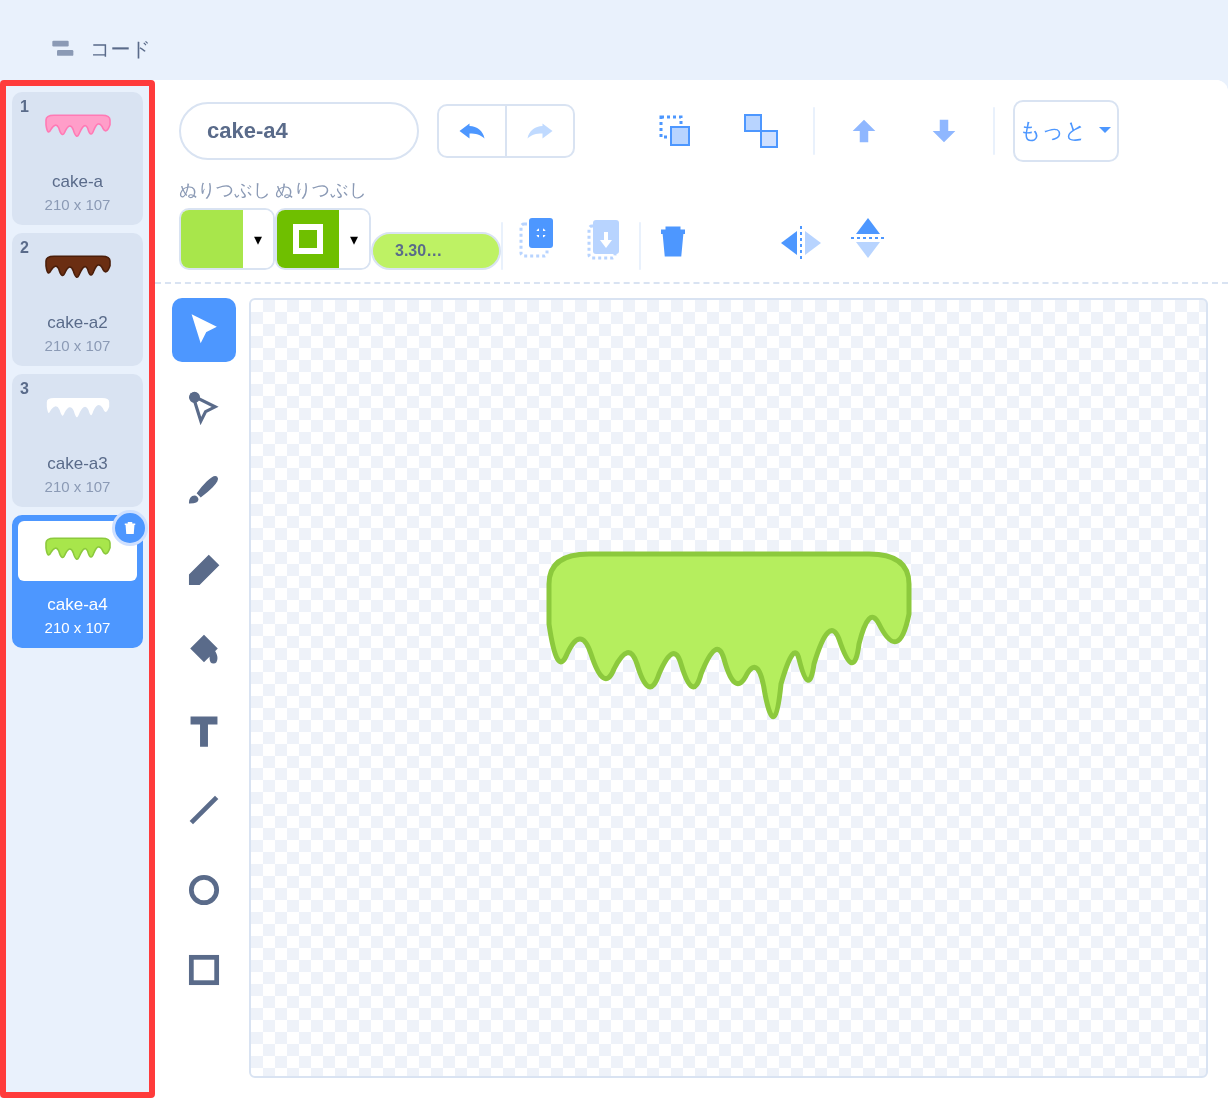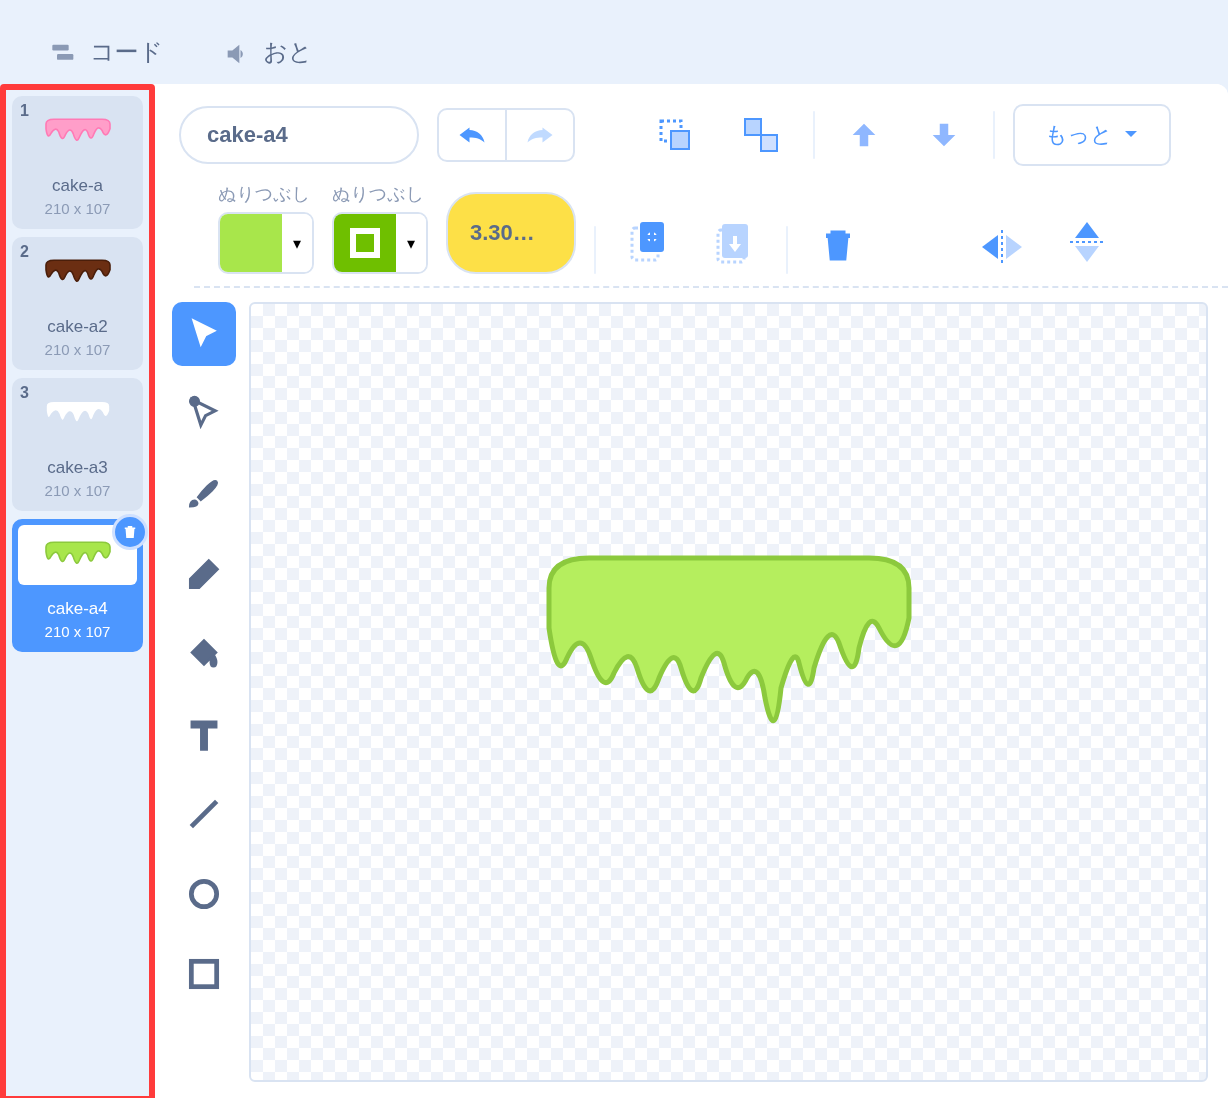--- a/index.html
+++ b/index.html
@@ -1,20 +1,20 @@
 <!DOCTYPE html>
 <html><head>
 <meta charset="utf-8">
 <style>
   * { box-sizing: border-box; margin: 0; padding: 0; font-family: "Helvetica Neue", Arial, sans-serif; }
   body { background: #e9f1fc; width: 1228px; height: 1098px; overflow: hidden; }
 
   
   .tabs { display: flex; padding: 20px 0 0 20px; gap: 0; }
-  .tab { display: flex; align-items: flex-end; gap: 12px; padding: 16px 30px; border-radius: 18px 18px 0 0; color: #5a6b8a; font-size: 24px; cursor: pointer; background: transparent; }
+  .tab { display: flex; align-items: flex-start; gap: 12px; padding: 16px 30px; border-radius: 18px 18px 0 0; color: #5a6b8a; font-size: 20px; cursor: pointer; background: transparent; }
   .tab.active { background: #fff; color: #4d97ff; }
   .tab svg { width: 28px; height: 28px; }
 
   
   .editor { display: flex; background: #fff; border-radius: 12px; margin: 0 0 0 0; height: calc(100% - 80px); }
 
   
   .costume-panel { width: 155px; background: #e9f1fc; border: 6px solid #ff3b3b; border-radius: 4px; padding: 6px 6px; display: flex; flex-direction: column; gap: 8px; position: relative; }
   .cost-item { background: #d9e3f2; border-radius: 10px; padding: 6px; position: relative; cursor: pointer; }
   .cost-item .num { position: absolute; top: 6px; left: 8px; font-size: 16px; color: #5a6b8a; font-weight: 600; }
@@ -25,39 +25,39 @@
   .cost-item.selected .cost-thumb { background: #fff; border-radius: 6px; padding: 4px 0; }
   .cost-item.selected .cost-name, .cost-item.selected .cost-dim { color: #fff; }
   .del-btn { position: absolute; top: -8px; right: -8px; width: 36px; height: 36px; border-radius: 50%; background: #4d97ff; border: 3px solid #cfe0ff; display: flex; align-items: center; justify-content: center; }
   .del-btn svg { width: 18px; height: 18px; fill: #fff; }
 
   
   .right { flex: 1; display: flex; flex-direction: column; background: #fff; border-radius: 12px 12px 0 0; }
 
   
   .tbar { display: flex; align-items: center; gap: 18px; padding: 20px 24px 10px 24px; }
-  .tbar2 { display: flex; align-items: flex-end; gap: 18px; padding: 6px 24px 12px 24px; border-bottom: 2px dashed #d9e3f2; margin-left: 39px; }
+  .tbar2 { display: flex; align-items: flex-end; gap: 0; padding: 6px 24px 12px 24px; border-bottom: 2px dashed #d9e3f2; }
   .name-input { border: 2px solid #d9e3f2; border-radius: 30px; padding: 14px 26px; font-size: 22px; font-weight: 600; color: #5a6b8a; width: 240px; background: #fff; }
   .bgroup { display: flex; border: 2px solid #d9e3f2; border-radius: 10px; overflow: hidden; }
   .bgroup .btn { padding: 14px 18px; border-right: 2px solid #d9e3f2; cursor: pointer; display:flex; align-items:center; justify-content:center; }
   .bgroup .btn:last-child { border-right: none; }
   .btn.muted svg { opacity: 0.35; }
   .vdiv { width: 2px; height: 48px; background: #e9f1fc; border-radius: 1px; }
   .icon-btn { padding: 10px 14px; cursor: pointer; border-radius: 8px; display:flex; align-items:center; justify-content:center; }
-  .more-btn { border: 2px solid #d9e3f2; border-radius: 10px; padding: 14px 30px; font-size: 22px; color: #4d97ff; display: flex; align-items: center; gap: 10px; cursor: pointer; }
+  .more-btn { border: 2px solid #d9e3f2; border-radius: 10px; padding: 14px 4px; font-size: 22px; color: #4d97ff; display: flex; align-items: center; gap: 10px; cursor: pointer; }
 
   .label-sm { font-size: 18px; color: #8b9ab5; margin-bottom: 6px; }
   .swatch-wrap { display: flex; flex-direction: column; }
   .swatch { display: flex; border: 2px solid #d9e3f2; border-radius: 10px; overflow: hidden; height: 62px; }
   .swatch .color { width: 62px; }
   .swatch .drop { width: 30px; display: flex; align-items: center; justify-content: center; background: #fff; }
   .fill-color { background: #a8e64b; }
   .outline-wrap .color { background: #6fbf00; display:flex; align-items:center; justify-content:center; }
   .outline-wrap .color .inner { width: 30px; height: 30px; border: 6px solid #fff; background: transparent; }
-  .stroke-input { border: 2px solid #d9e3f2; border-radius: 30px; padding: 26px 22px; font-size: 22px; font-weight: 600; color: #5a6b8a; width: 130px; background: #fde047; }
+  .stroke-input { border: 2px solid #d9e3f2; border-radius: 30px; padding: 8px 22px; font-size: 16px; font-weight: 600; color: #5a6b8a; width: 130px; background: #bef264; }
 
   
   .paint-area { flex: 1; display: flex; padding: 14px 0 0 14px; gap: 10px; }
   .tool-col { width: 70px; display: flex; flex-direction: column; gap: 16px; align-items: center; }
   .tool { width: 64px; height: 64px; border-radius: 10px; display: flex; align-items: center; justify-content: center; cursor: pointer; }
   .tool.selected { background: #4d97ff; }
   .tool svg { width: 38px; height: 38px; }
   .tool.selected svg { fill: #fff; stroke: #fff; }
   .tool:not(.selected) svg { fill: #5a6b8a; stroke: #5a6b8a; }
 
@@ -80,26 +80,20 @@
 <body>
 
 <div class="tabs">
   <div class="tab">
     <svg viewBox="0 0 24 24" fill="#8b9ab5">
         <rect x="2" y="4" width="14" height="5" rx="1"></rect>
         <rect x="6" y="12" width="14" height="5" rx="1"></rect>
       </svg>
     <span>コード</span>
   </div>
-  <div class="tab">
-    <svg viewBox="0 0 24 24" fill="#8b9ab5">
-        <path d="M4 9v6h4l6 5V4L8 9H4zm13 3c0-1.5-.8-2.8-2-3.5v7c1.2-.7 2-2 2-3.5z"></path>
-      </svg>
-    <span>おと</span>
-  </div>
 </div>
 
 <div class="editor">
 
   <div class="costume-panel">
     <div class="cost-item">
       <span class="num">1</span>
       <div class="cost-thumb">
         <svg width="80" height="36" viewBox="0 0 100 40">
             <path d="M10 10 Q10 4 20 4 L80 4 Q90 4 90 10 L90 16 Q85 30 80 18 Q75 10 70 22 Q66 34 62 20 Q58 12 52 26 Q48 36 44 22 Q40 12 34 24 Q30 34 26 20 Q22 12 16 22 Q12 30 10 16 Z" fill="#ff9ec9" stroke="#ff7ab5" stroke-width="2"></path>

